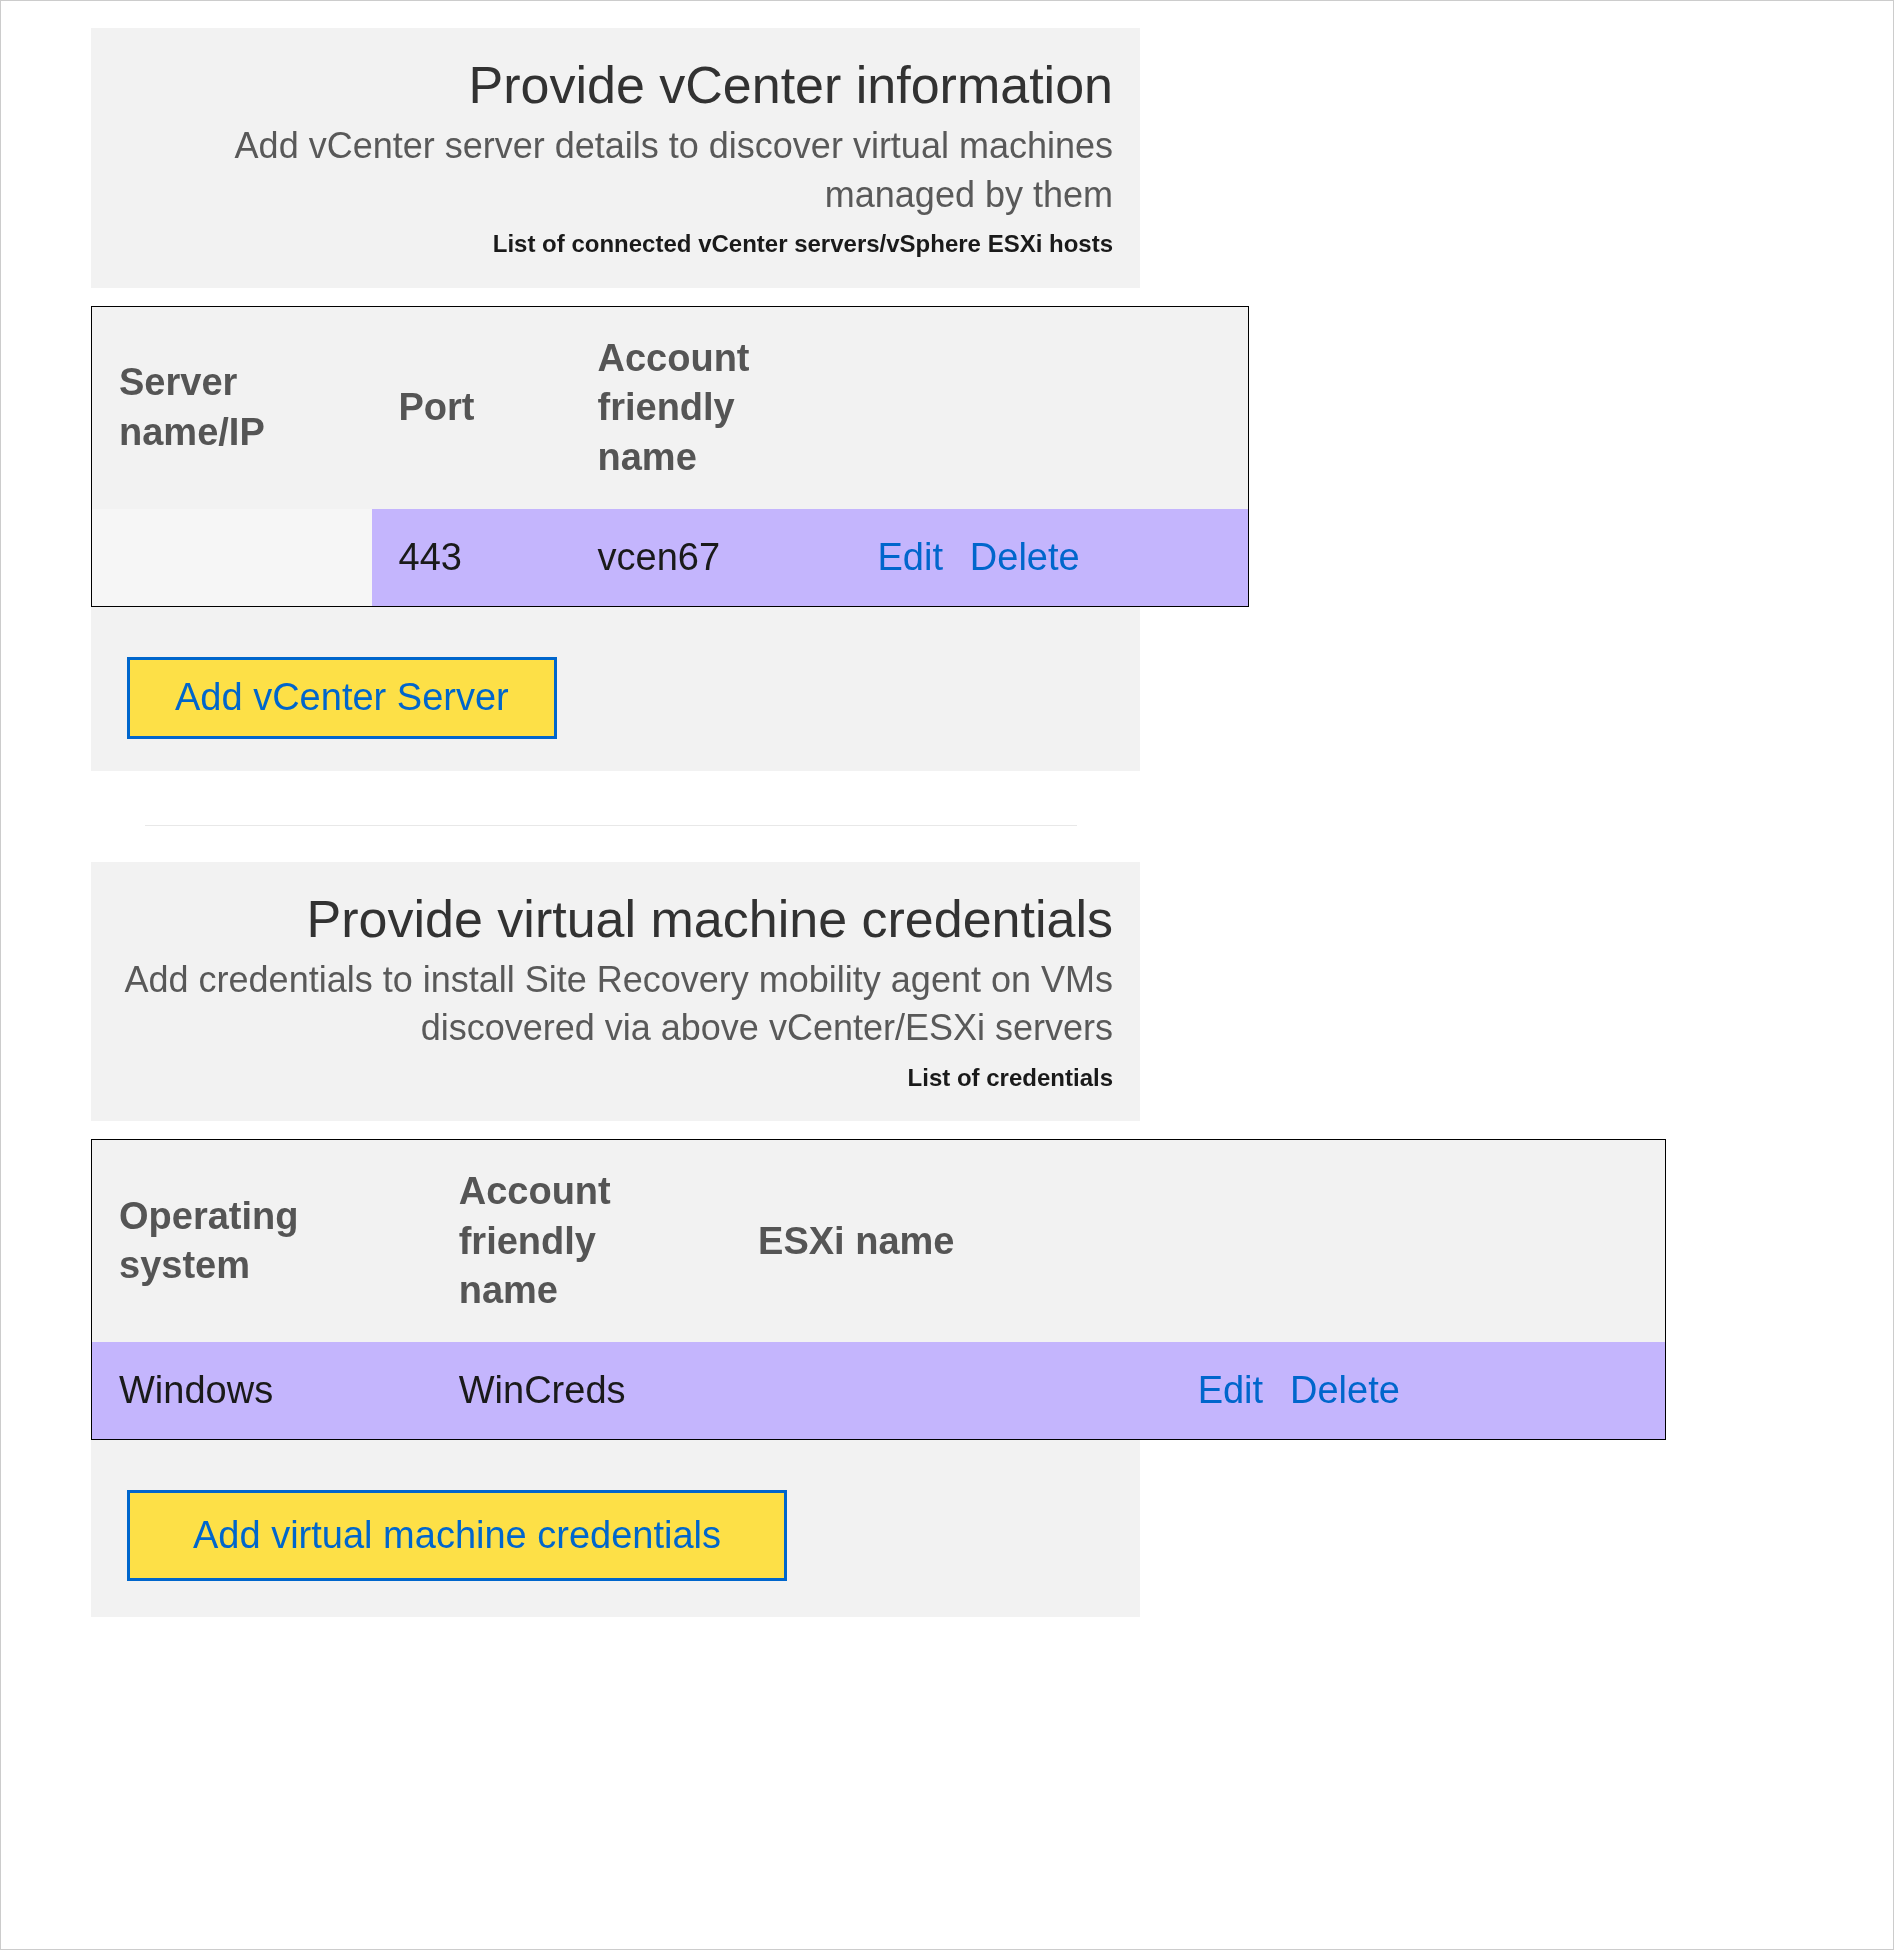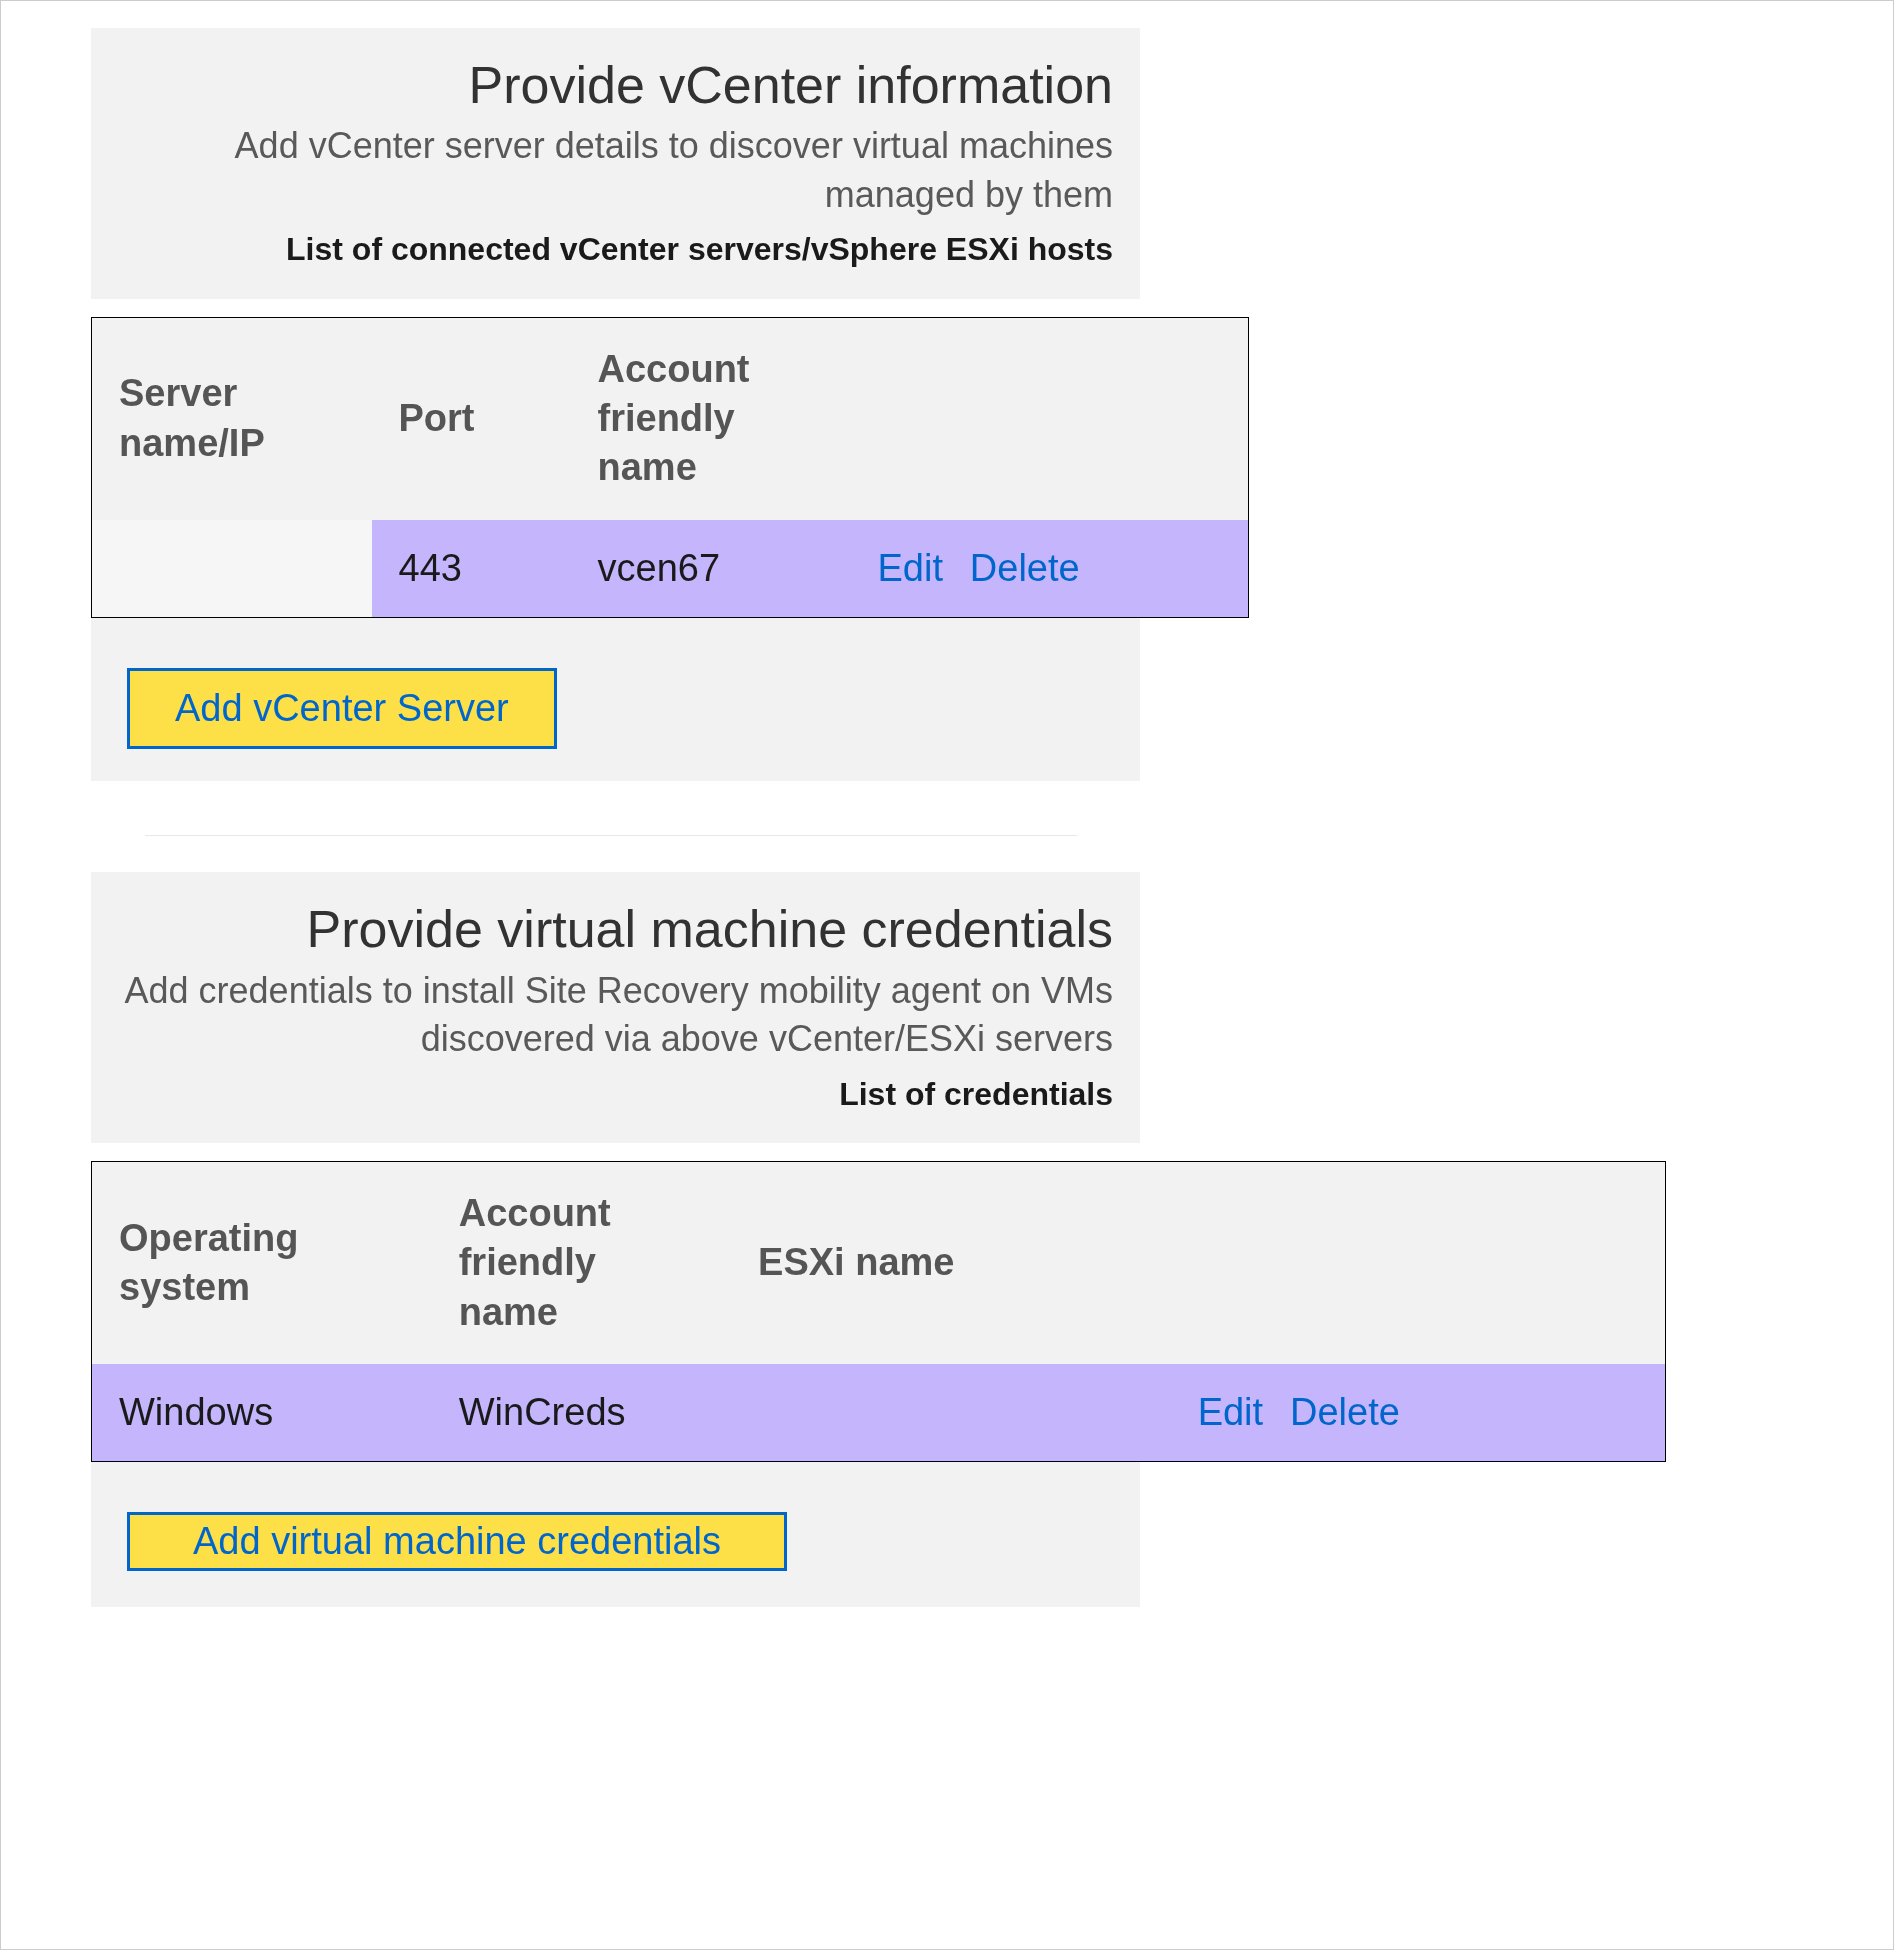--- a/index.html
+++ b/index.html
@@ -37,21 +37,21 @@
   }
   .section-desc {
     font-size: 36px;
     font-weight: 400;
     color: #595959;
     line-height: 1.35;
     margin-bottom: 9px;
     padding-left: 9px;
   }
   .list-label {
-    font-size: 32px;
+    font-size: 24px;
     font-weight: 700;
     color: #1a1a1a;
     line-height: 1.35;
     padding-left: 9px;
   }
   .table-wrap {
     margin-top: 18px;
   }
   table {
     border-collapse: collapse;
@@ -180,19 +180,19 @@
               <td>
                 <span class="link">Edit</span>
                 <span class="link">Delete</span>
               </td>
             </tr>
           </tbody>
         </table>
       </div>
 
       <div class="add-btn-row" style="padding-bottom:36px">
-        <span class="add-btn" style="padding:5px 63px">Add virtual machine credentials</span>
+        <span class="add-btn" style="padding:21px 63px">Add virtual machine credentials</span>
       </div>
     </div>
 
   </div>
 </div>
 
 
 </body></html>

